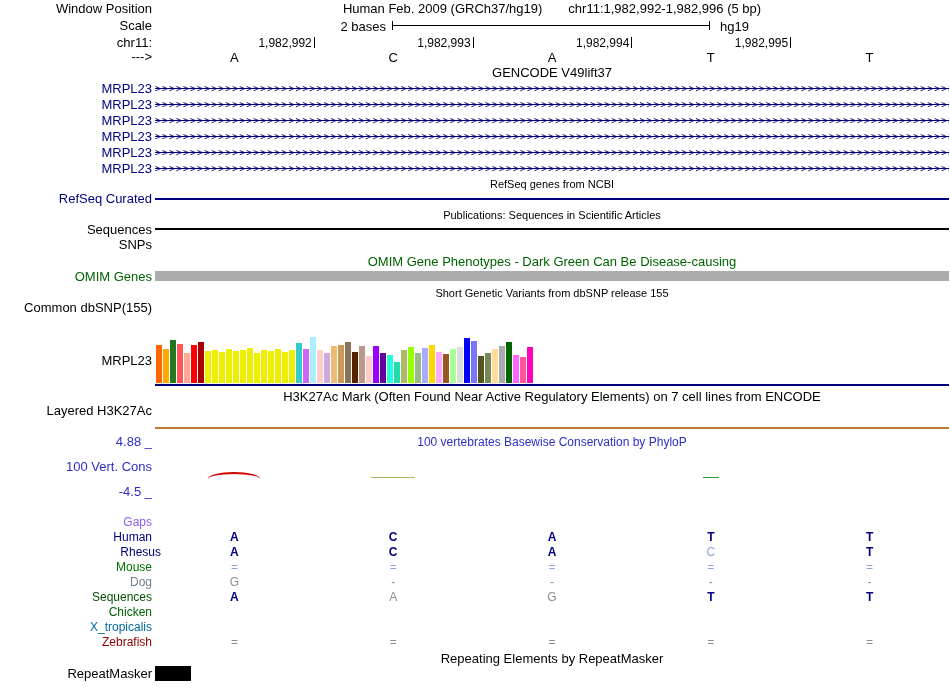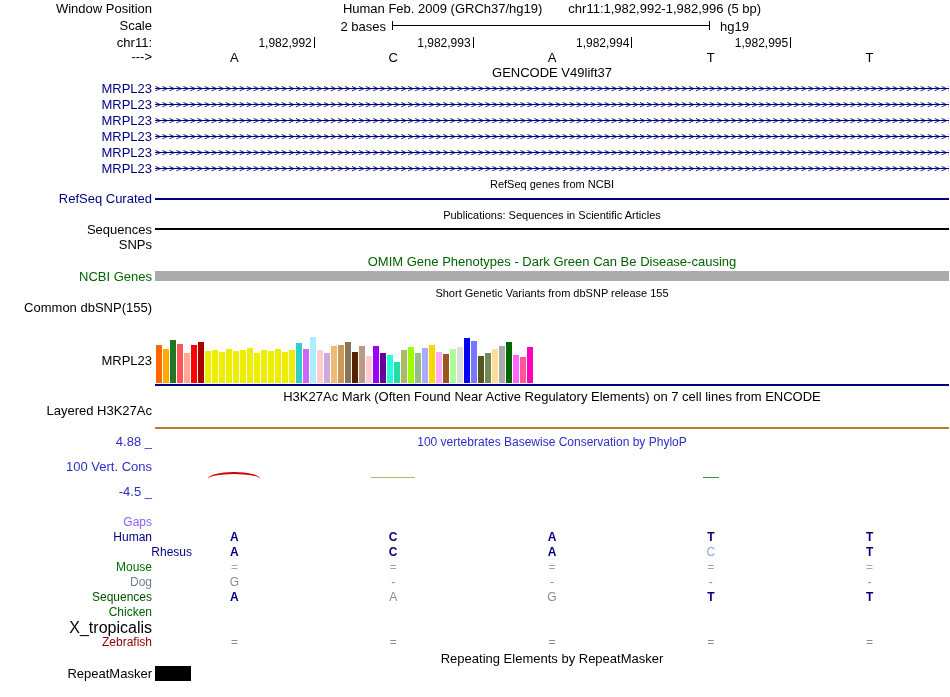--- a/index.html
+++ b/index.html
@@ -73,21 +73,21 @@
   <div class="lbl navy" style="top:192px">RefSeq Curated</div>
   <div class="hline" style="top:198px;height:2px;background:#000080"></div>
 
   <div class="ctr small" style="top:209px">Publications: Sequences in Scientific Articles</div>
   <div class="lbl" style="top:223px">Sequences</div>
   <div class="hline" style="top:228px;height:2px;background:#000"></div>
 
   <div class="lbl" style="top:238px">SNPs</div>
 
   <div class="ctr green" style="top:255px">OMIM Gene Phenotypes - Dark Green Can Be Disease-causing</div>
-  <div class="lbl green" style="top:270px">NCBI Genes</div>
+  <div class="lbl green" style="top:270px">OMIM Genes</div>
   <div class="hline" style="top:271px;height:10px;background:#ACACAC"></div>
 
   <div class="ctr small" style="top:287px">Short Genetic Variants from dbSNP release 155</div>
   <div class="lbl" style="top:301px">Common dbSNP(155)</div>
 
   <div class="lbl" style="top:354px">MRPL23</div>
   <div id="gtex-bars" style="position:absolute;left:155px;top:335px;width:794px;height:49px;">
       <div style="position: absolute; left: 1px; bottom: 1px; width: 6px; height: 38px; background: rgb(255, 102, 0);"></div>
       <div style="position: absolute; left: 8px; bottom: 1px; width: 6px; height: 34px; background: rgb(255, 170, 0);"></div>
       <div style="position: absolute; left: 15px; bottom: 1px; width: 6px; height: 43px; background: rgb(34, 119, 34);"></div>
@@ -160,21 +160,21 @@
     </div>
 
   <div id="multiz-rows" class="layer">
       <div style="position: absolute; left: 0px; width: 152px; top: 516px; text-align: right; font-size: 12px; line-height: 13px; color: #8b5cf6;">Gaps</div>
       <div style="position: absolute; left: 0px; width: 152px; top: 531px; text-align: right; font-size: 12px; line-height: 13px; color: rgb(0, 0, 128);">Human</div>
       <div style="position: absolute; left: 226.4px; top: 531px; width: 16px; text-align: center; font-size: 12px; line-height: 13px; color: rgb(0, 0, 128); font-weight: bold;">A</div>
       <div style="position: absolute; left: 385.2px; top: 531px; width: 16px; text-align: center; font-size: 12px; line-height: 13px; color: rgb(0, 0, 128); font-weight: bold;">C</div>
       <div style="position: absolute; left: 544px; top: 531px; width: 16px; text-align: center; font-size: 12px; line-height: 13px; color: rgb(0, 0, 128); font-weight: bold;">A</div>
       <div style="position: absolute; left: 702.8px; top: 531px; width: 16px; text-align: center; font-size: 12px; line-height: 13px; color: rgb(0, 0, 128); font-weight: bold;">T</div>
       <div style="position: absolute; left: 861.6px; top: 531px; width: 16px; text-align: center; font-size: 12px; line-height: 13px; color: rgb(0, 0, 128); font-weight: bold;">T</div>
-      <div style="position: absolute; left: 0px; width: 152px; top: 546px; text-align: right; font-size: 12px; line-height: 13px; color: rgb(0, 0, 128); padding-left: 40px;">Rhesus</div>
+      <div style="position: absolute; left: 9px; width: 152px; top: 546px; text-align: right; font-size: 12px; line-height: 13px; color: rgb(0, 0, 128);">Rhesus</div>
       <div style="position: absolute; left: 226.4px; top: 546px; width: 16px; text-align: center; font-size: 12px; line-height: 13px; color: rgb(0, 0, 128); font-weight: bold;">A</div>
       <div style="position: absolute; left: 385.2px; top: 546px; width: 16px; text-align: center; font-size: 12px; line-height: 13px; color: rgb(0, 0, 128); font-weight: bold;">C</div>
       <div style="position: absolute; left: 544px; top: 546px; width: 16px; text-align: center; font-size: 12px; line-height: 13px; color: rgb(0, 0, 128); font-weight: bold;">A</div>
       <div style="position: absolute; left: 702.8px; top: 546px; width: 16px; text-align: center; font-size: 12px; line-height: 13px; color: rgb(143, 166, 217);">C</div>
       <div style="position: absolute; left: 861.6px; top: 546px; width: 16px; text-align: center; font-size: 12px; line-height: 13px; color: rgb(0, 0, 128); font-weight: bold;">T</div>
       <div style="position: absolute; left: 0px; width: 152px; top: 561px; text-align: right; font-size: 12px; line-height: 13px; color: rgb(0, 112, 0);">Mouse</div>
       <div style="position: absolute; left: 226.4px; top: 561px; width: 16px; text-align: center; font-size: 12px; line-height: 13px; color: rgb(143, 166, 217);">=</div>
       <div style="position: absolute; left: 385.2px; top: 561px; width: 16px; text-align: center; font-size: 12px; line-height: 13px; color: rgb(143, 166, 217);">=</div>
       <div style="position: absolute; left: 544px; top: 561px; width: 16px; text-align: center; font-size: 12px; line-height: 13px; color: rgb(143, 166, 217);">=</div>
       <div style="position: absolute; left: 702.8px; top: 561px; width: 16px; text-align: center; font-size: 12px; line-height: 13px; color: rgb(143, 166, 217);">=</div>
@@ -185,21 +185,21 @@
       <div style="position: absolute; left: 544px; top: 576px; width: 16px; text-align: center; font-size: 12px; line-height: 13px; color: rgb(140, 140, 140);">-</div>
       <div style="position: absolute; left: 702.8px; top: 576px; width: 16px; text-align: center; font-size: 12px; line-height: 13px; color: rgb(140, 140, 140);">-</div>
       <div style="position: absolute; left: 861.6px; top: 576px; width: 16px; text-align: center; font-size: 12px; line-height: 13px; color: rgb(140, 140, 140);">-</div>
       <div style="position: absolute; left: 0px; width: 152px; top: 591px; text-align: right; font-size: 12px; line-height: 13px; color: rgb(0, 80, 0);">Sequences</div>
       <div style="position: absolute; left: 226.4px; top: 591px; width: 16px; text-align: center; font-size: 12px; line-height: 13px; color: rgb(0, 0, 128); font-weight: bold;">A</div>
       <div style="position: absolute; left: 385.2px; top: 591px; width: 16px; text-align: center; font-size: 12px; line-height: 13px; color: rgb(140, 140, 140);">A</div>
       <div style="position: absolute; left: 544px; top: 591px; width: 16px; text-align: center; font-size: 12px; line-height: 13px; color: rgb(140, 140, 140);">G</div>
       <div style="position: absolute; left: 702.8px; top: 591px; width: 16px; text-align: center; font-size: 12px; line-height: 13px; color: rgb(0, 0, 128); font-weight: bold;">T</div>
       <div style="position: absolute; left: 861.6px; top: 591px; width: 16px; text-align: center; font-size: 12px; line-height: 13px; color: rgb(0, 0, 128); font-weight: bold;">T</div>
       <div style="position: absolute; left: 0px; width: 152px; top: 606px; text-align: right; font-size: 12px; line-height: 13px; color: rgb(0, 100, 0);">Chicken</div>
-      <div style="position: absolute; left: 0px; width: 152px; top: 621px; text-align: right; font-size: 16px; line-height: 13px; color: #000000;">X_tropicalis</div>
+      <div style="position: absolute; left: 0px; width: 152px; top: 621px; text-align: right; font-size: 12px; line-height: 13px; color: #0369a1;">X_tropicalis</div>
       <div style="position: absolute; left: 0px; width: 152px; top: 636px; text-align: right; font-size: 12px; line-height: 13px; color: rgb(139, 0, 0);">Zebrafish</div>
       <div style="position: absolute; left: 226.4px; top: 636px; width: 16px; text-align: center; font-size: 12px; line-height: 13px; color: rgb(140, 140, 140);">=</div>
       <div style="position: absolute; left: 385.2px; top: 636px; width: 16px; text-align: center; font-size: 12px; line-height: 13px; color: rgb(140, 140, 140);">=</div>
       <div style="position: absolute; left: 544px; top: 636px; width: 16px; text-align: center; font-size: 12px; line-height: 13px; color: rgb(140, 140, 140);">=</div>
       <div style="position: absolute; left: 702.8px; top: 636px; width: 16px; text-align: center; font-size: 12px; line-height: 13px; color: rgb(140, 140, 140);">=</div>
       <div style="position: absolute; left: 861.6px; top: 636px; width: 16px; text-align: center; font-size: 12px; line-height: 13px; color: rgb(140, 140, 140);">=</div>
     </div>
 
   <div class="ctr" style="top:652px">Repeating Elements by RepeatMasker</div>
   <div class="lbl" style="top:667px">RepeatMasker</div>

